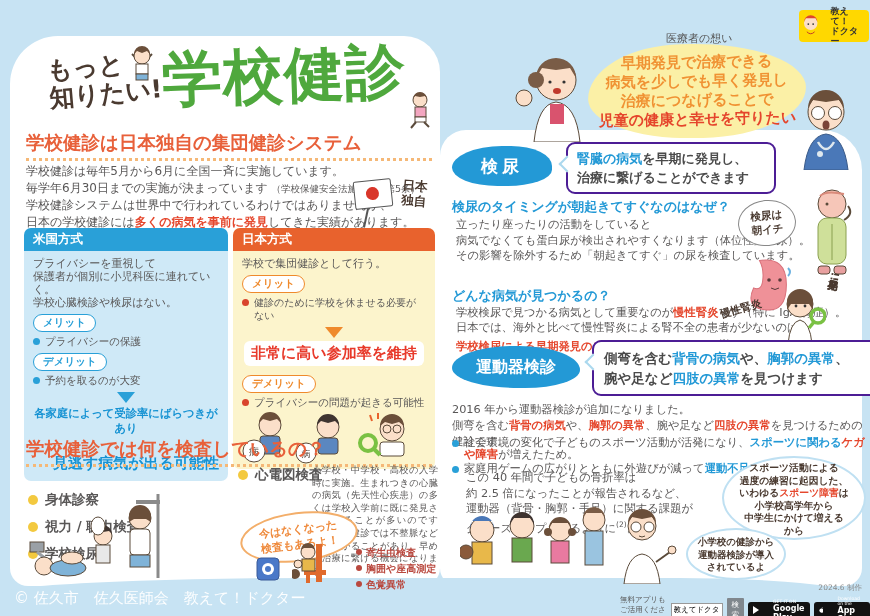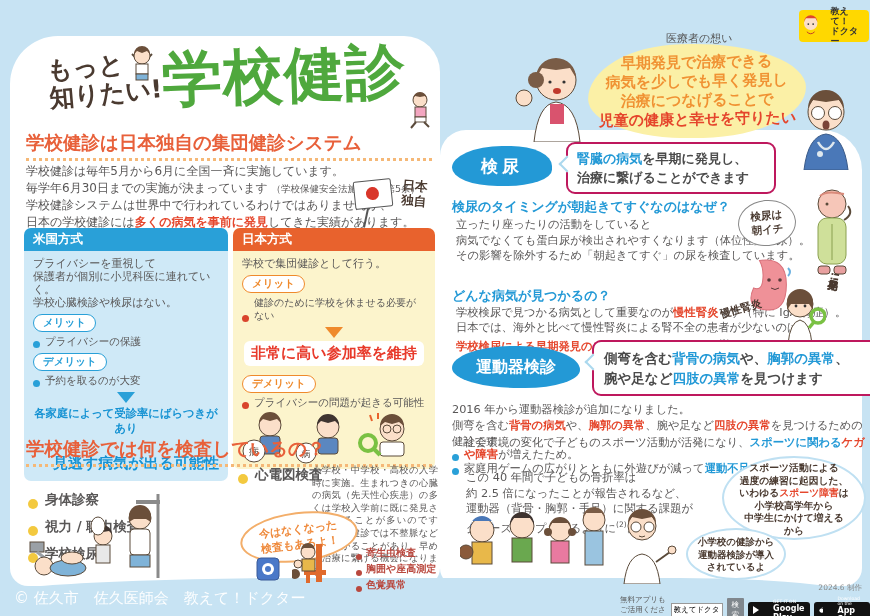--- a/index.html
+++ b/index.html
@@ -2,37 +2,37 @@
 <html><head>
 <meta charset="utf-8">
 <style>
   html,body{margin:0;padding:0}
   .page{position:relative;width:870px;height:616px;background:#c7e3f3;overflow:hidden;
         font-family:"DejaVu Sans",sans-serif;color:#595757}
   .abs{position:absolute}
   .b{font-weight:bold}
   .blob{position:absolute;background:#fff}
   .h-orange{font-weight:bold;color:#e8603a;border-bottom:3px dotted #f5b877;padding-bottom:3px;font-size:18.5px}
-  .row{display:flex;align-items:flex-end}
+  .row{display:flex;align-items:flex-start}
   .dot{flex:none;border-radius:50%}
   .dot.bl{width:7px;height:7px;background:#29a0d8;margin:3px 5px 0 0}
   .dot.rd{width:7px;height:7px;background:#d9442c;margin:3px 5px 0 0}
   .dot.yw{width:10px;height:10px;background:#f3c93f;margin:4px 7px 0 0}
   .dot.dr{width:6px;height:6px;background:#b9483e;margin:3px 4px 0 0}
   .pill{display:inline-block;background:#fff;border-radius:9px;font-weight:bold;font-size:10.5px;padding:1px 9px;margin:5px 0 3px}
   .pill.us{border:1.5px solid #29a0d8;color:#29a0d8}
   .pill.jp{border:1.5px solid #ef8a2c;color:#ef8a2c}
   .tri-down{width:0;height:0;border-left:9px solid transparent;border-right:9px solid transparent;margin:5px auto 3px}
   .box{position:absolute;border-radius:7px;overflow:hidden}
   .box-h{color:#fff;font-weight:bold;font-size:12.5px;padding:3px 9px}
   .box-c{padding:6px 9px 8px}
   .btxt{font-size:11px;line-height:14px}
   .stxt{font-size:10.5px;line-height:13px}
   .blobL{position:absolute;background:#2399d6;color:#fff;font-weight:bold;display:flex;align-items:center;justify-content:center;text-align:center}
-  .bubble{position:absolute;background:#fff;border:2px solid #be185d;border-radius:9px}
+  .bubble{position:absolute;background:#fff;border:2px solid #4c1d95;border-radius:9px}
   .bubble:before{content:"";position:absolute;left:-7px;top:14px;width:10px;height:10px;background:#fff;
                  border-left:2px solid #abd8ee;border-bottom:2px solid #abd8ee;transform:rotate(45deg)}
   .qh{position:absolute;font-weight:bold;color:#2399d6;font-size:13px}
   .ptxt{font-size:11.3px;line-height:15.5px;color:#595757}
   .red{color:#e5472d;font-weight:bold}
   .blue{color:#2399d6;font-weight:bold}
   .sup{font-size:7.5px;vertical-align:super}
   .cloud{position:absolute;background:#fff;text-align:center;font-weight:bold;color:#4a3a30;border:2px solid #bfe0f2;border-radius:50%}
   .hand{color:#ef8a3c;font-weight:bold}
   .store{display:flex;align-items:center;gap:14px;background:#121212;color:#fff;border-radius:3px;height:16px;padding:0 5px}

